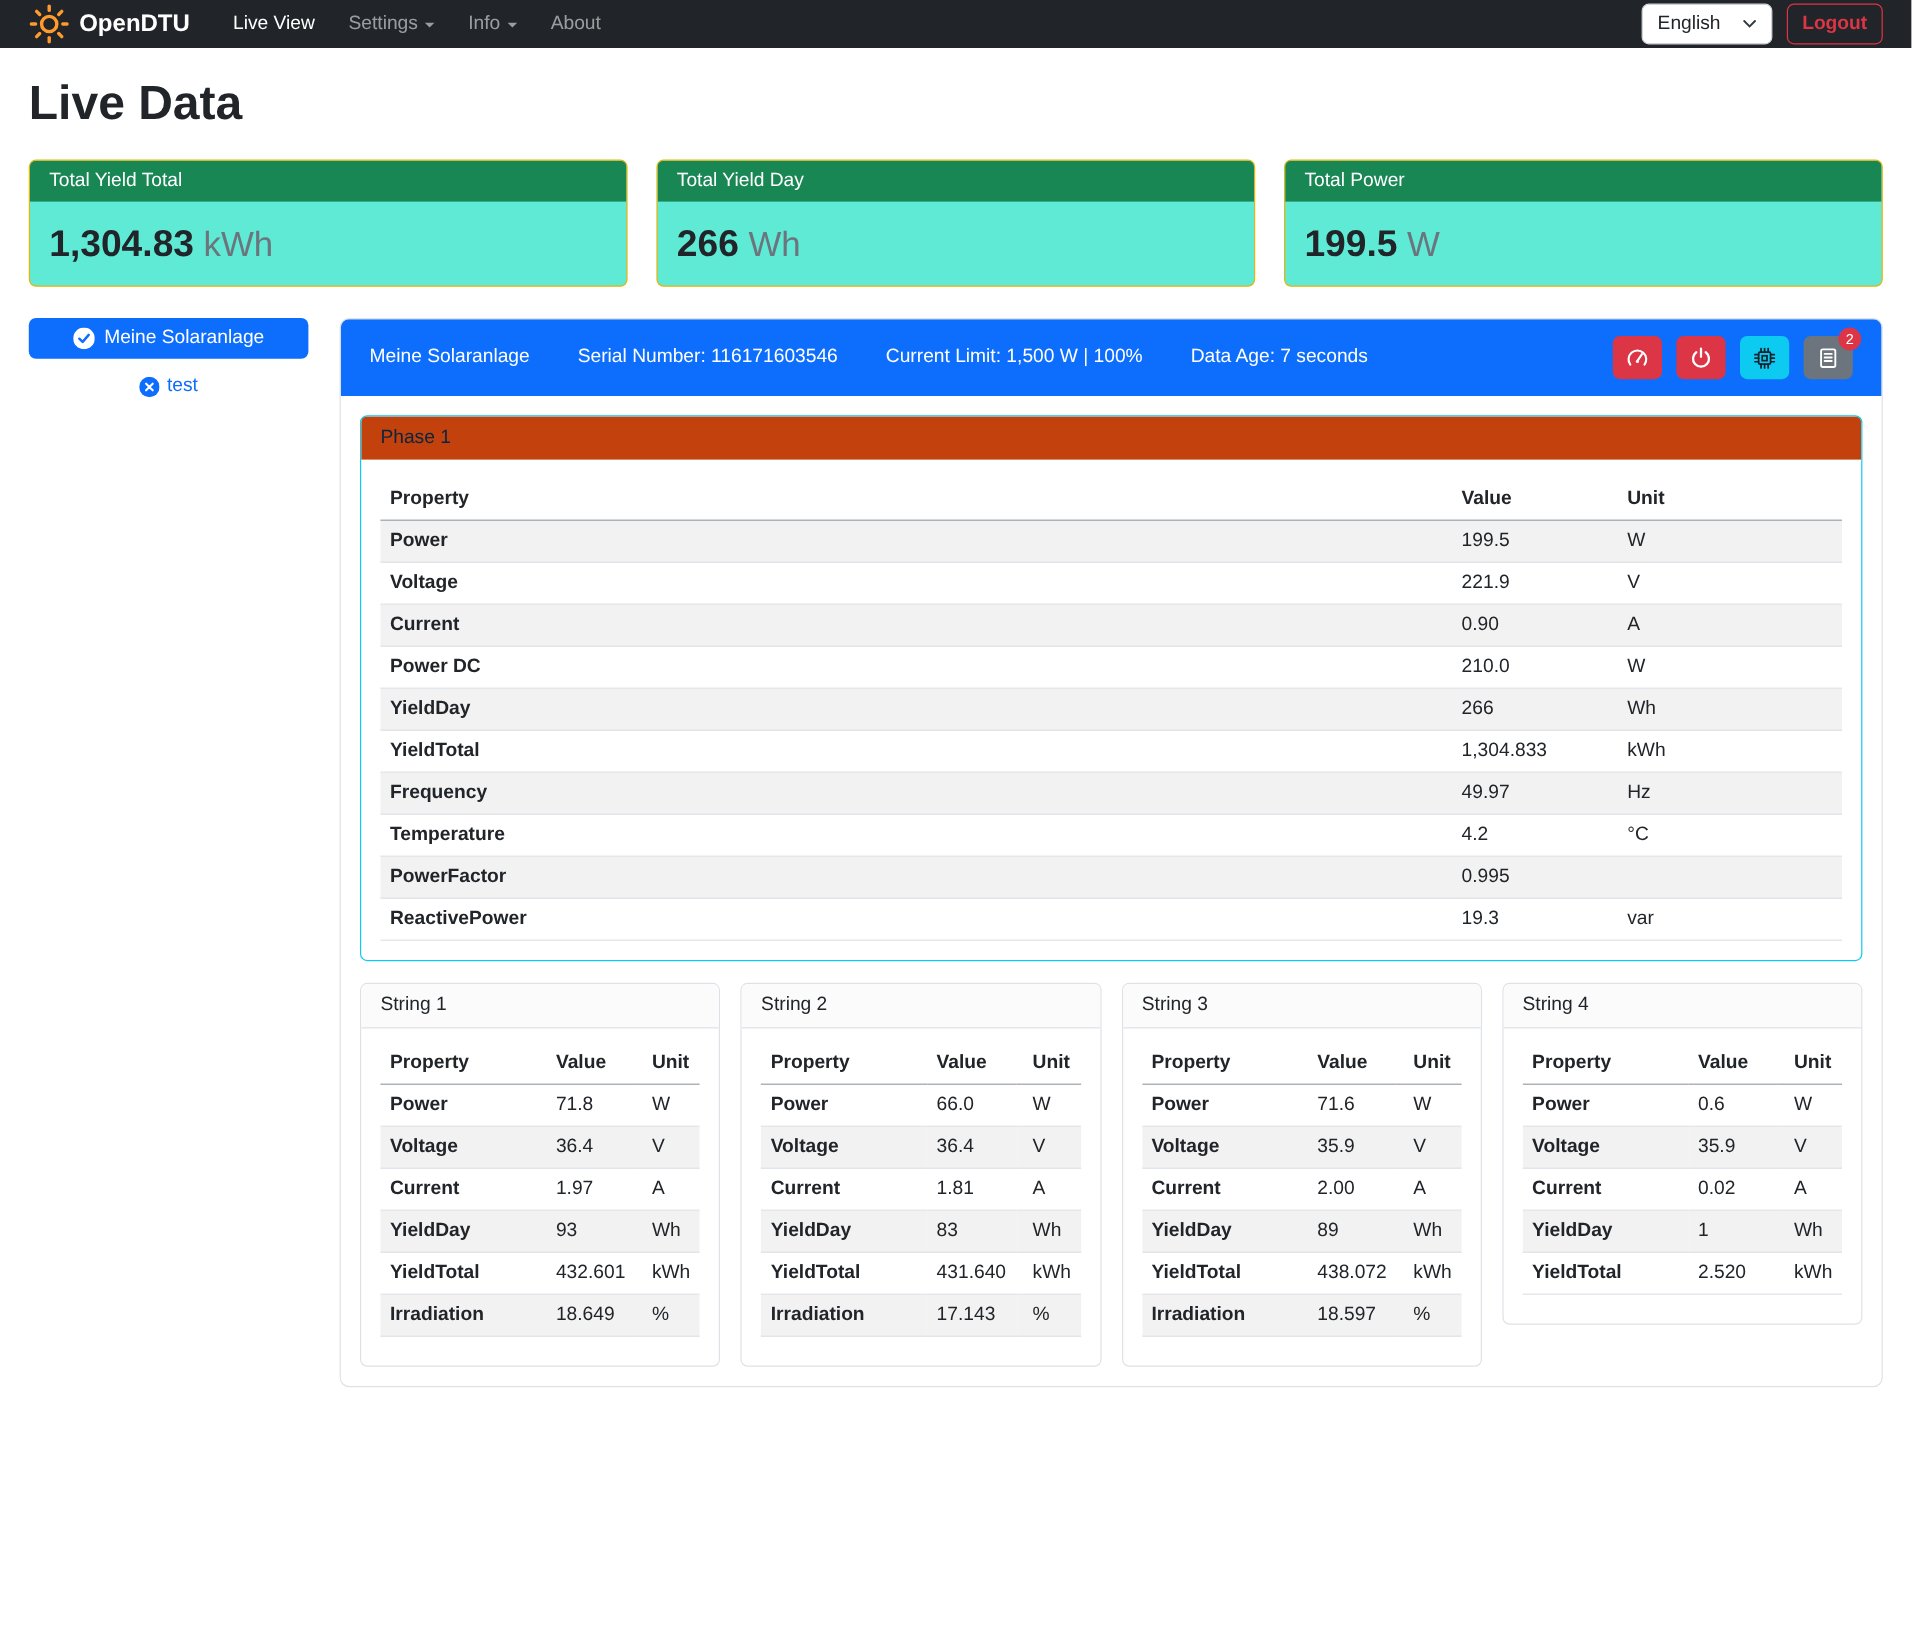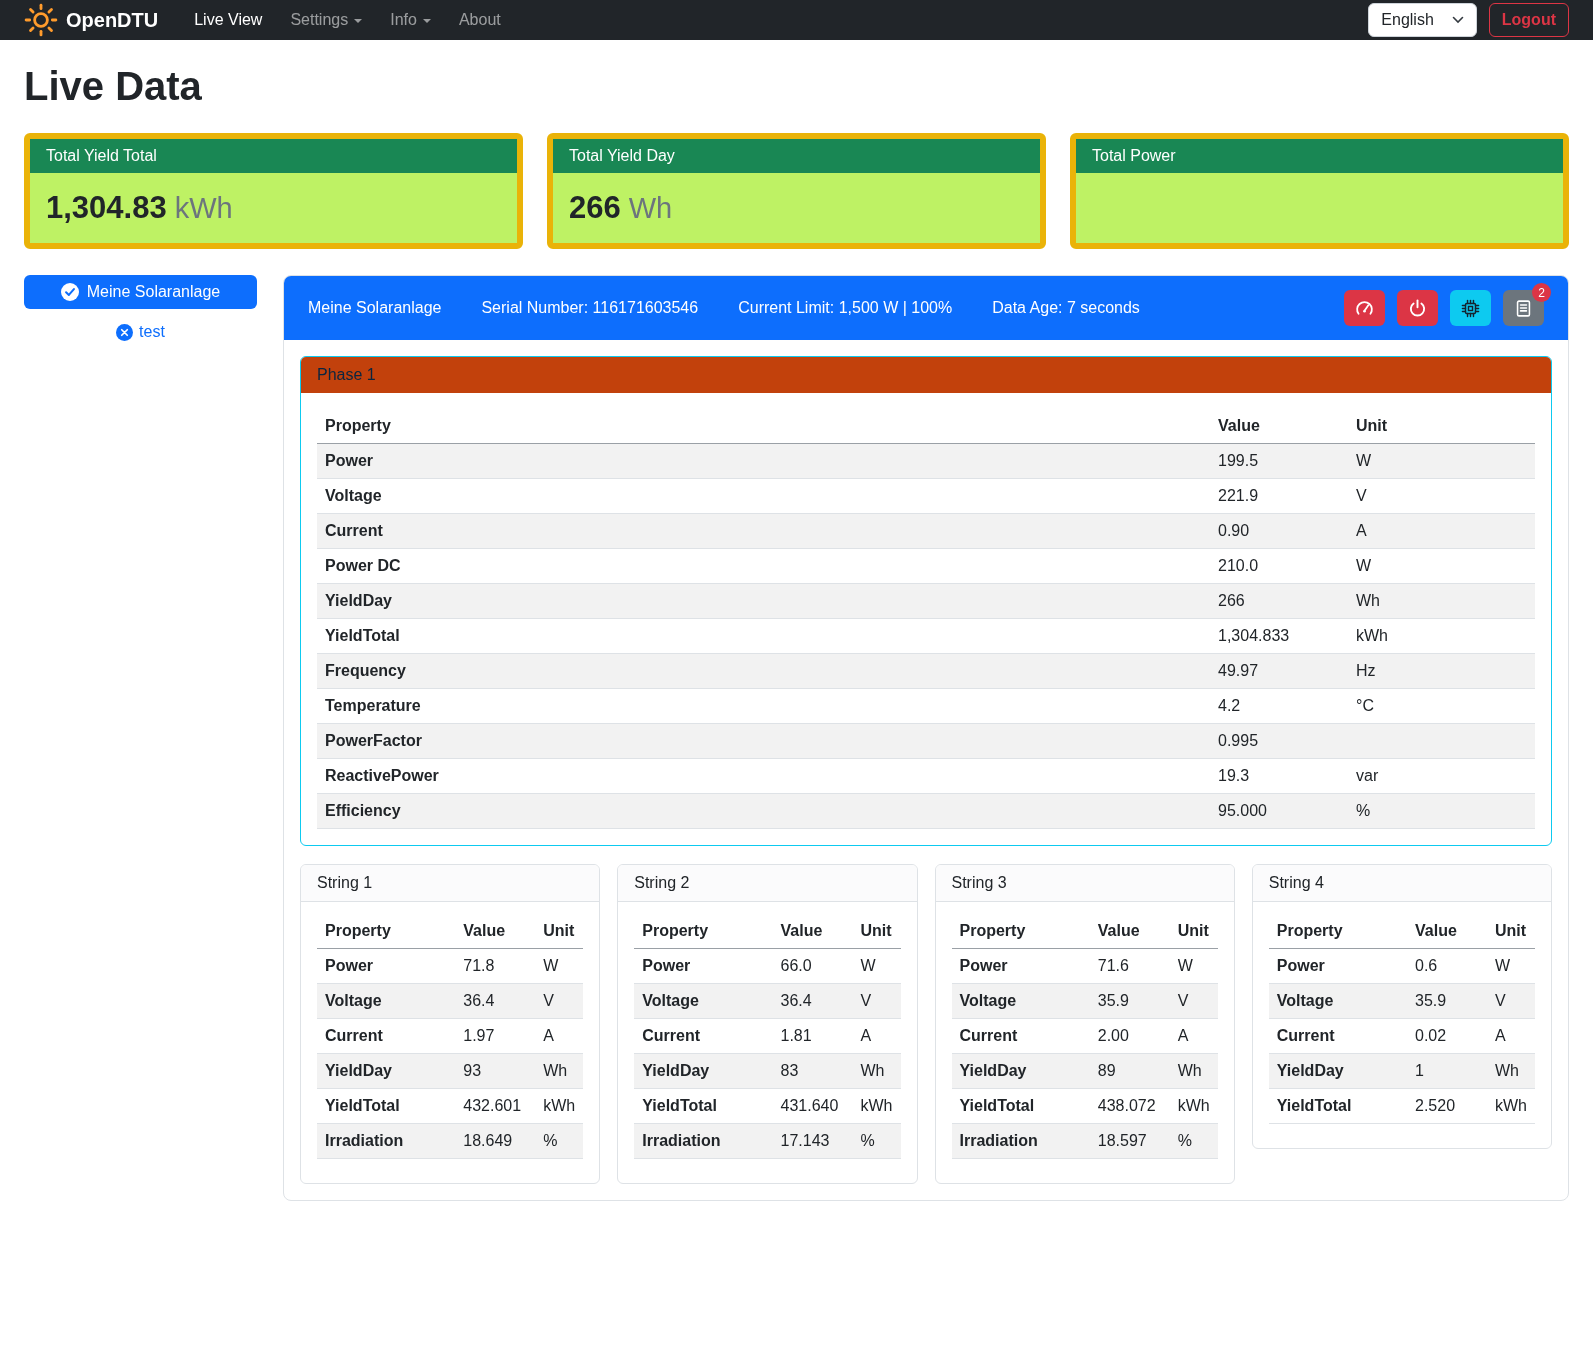--- a/index.html
+++ b/index.html
@@ -51,22 +51,22 @@
     font-weight: bold;
   }
 
   
   .page { padding: 10px 24px 28px; }
   h1.page-title { font-size: 40px; font-weight: 600; margin: 14px 0 24px; }
 
   
   .summary-row { display: flex; gap: 24px; }
   .summary-card {
-    flex: 1; border: 6px solid #eab308; border-radius: 6px;
-    overflow: hidden; background: #bef264;
+    flex: 1; border: 1px solid #eab308; border-radius: 6px;
+    overflow: hidden; background: #5eead4;
   }
   .summary-card-header {
     background: #198754; color: #fff; padding: 8px 16px; font-size: 16px;
   }
   .summary-card-body { padding: 17px 16px; }
   .summary-value { font-size: 31px; font-weight: 700; color: #212529; }
   .summary-unit { font-size: 29px; color: #6c757d; font-weight: 400; margin-left: 8px; }
 
   
   .main-row { display: flex; gap: 26px; margin-top: 26px; align-items: flex-start; }
@@ -205,20 +205,23 @@
       </div>
     </div>
     <div class="summary-card">
       <div class="summary-card-header">Total Yield Day</div>
       <div class="summary-card-body">
         <span class="summary-value">266</span><span class="summary-unit">Wh</span>
       </div>
     </div>
     <div class="summary-card">
       <div class="summary-card-header">Total Power</div>
+      <div class="summary-card-body">
+        <span class="summary-value">199.5</span><span class="summary-unit">W</span>
+      </div>
     </div>
   </div>
 
   <div class="main-row">
 
     <div class="sidebar">
       <button class="inverter-select-btn">
         <span>
           <svg width="18" height="18" viewBox="0 0 16 16">
             <circle cx="8" cy="8" r="8" fill="#fff"></circle>
@@ -353,25 +356,20 @@
                   <tr>
                     <th>PowerFactor</th>
                     <td class="val">0.995</td>
                     <td class="unit"></td>
                   </tr>
                   <tr>
                     <th>ReactivePower</th>
                     <td class="val">19.3</td>
                     <td class="unit">var</td>
                   </tr>
-                  <tr>
-                    <th>Efficiency</th>
-                    <td class="val">95.000</td>
-                    <td class="unit">%</td>
-                  </tr>
                 </tbody>
             </table>
           </div>
         </div>
 
         <div class="strings-row">
 
           <div class="string-card">
             <div class="string-card-header">String 1</div>
             <div class="string-card-body">

